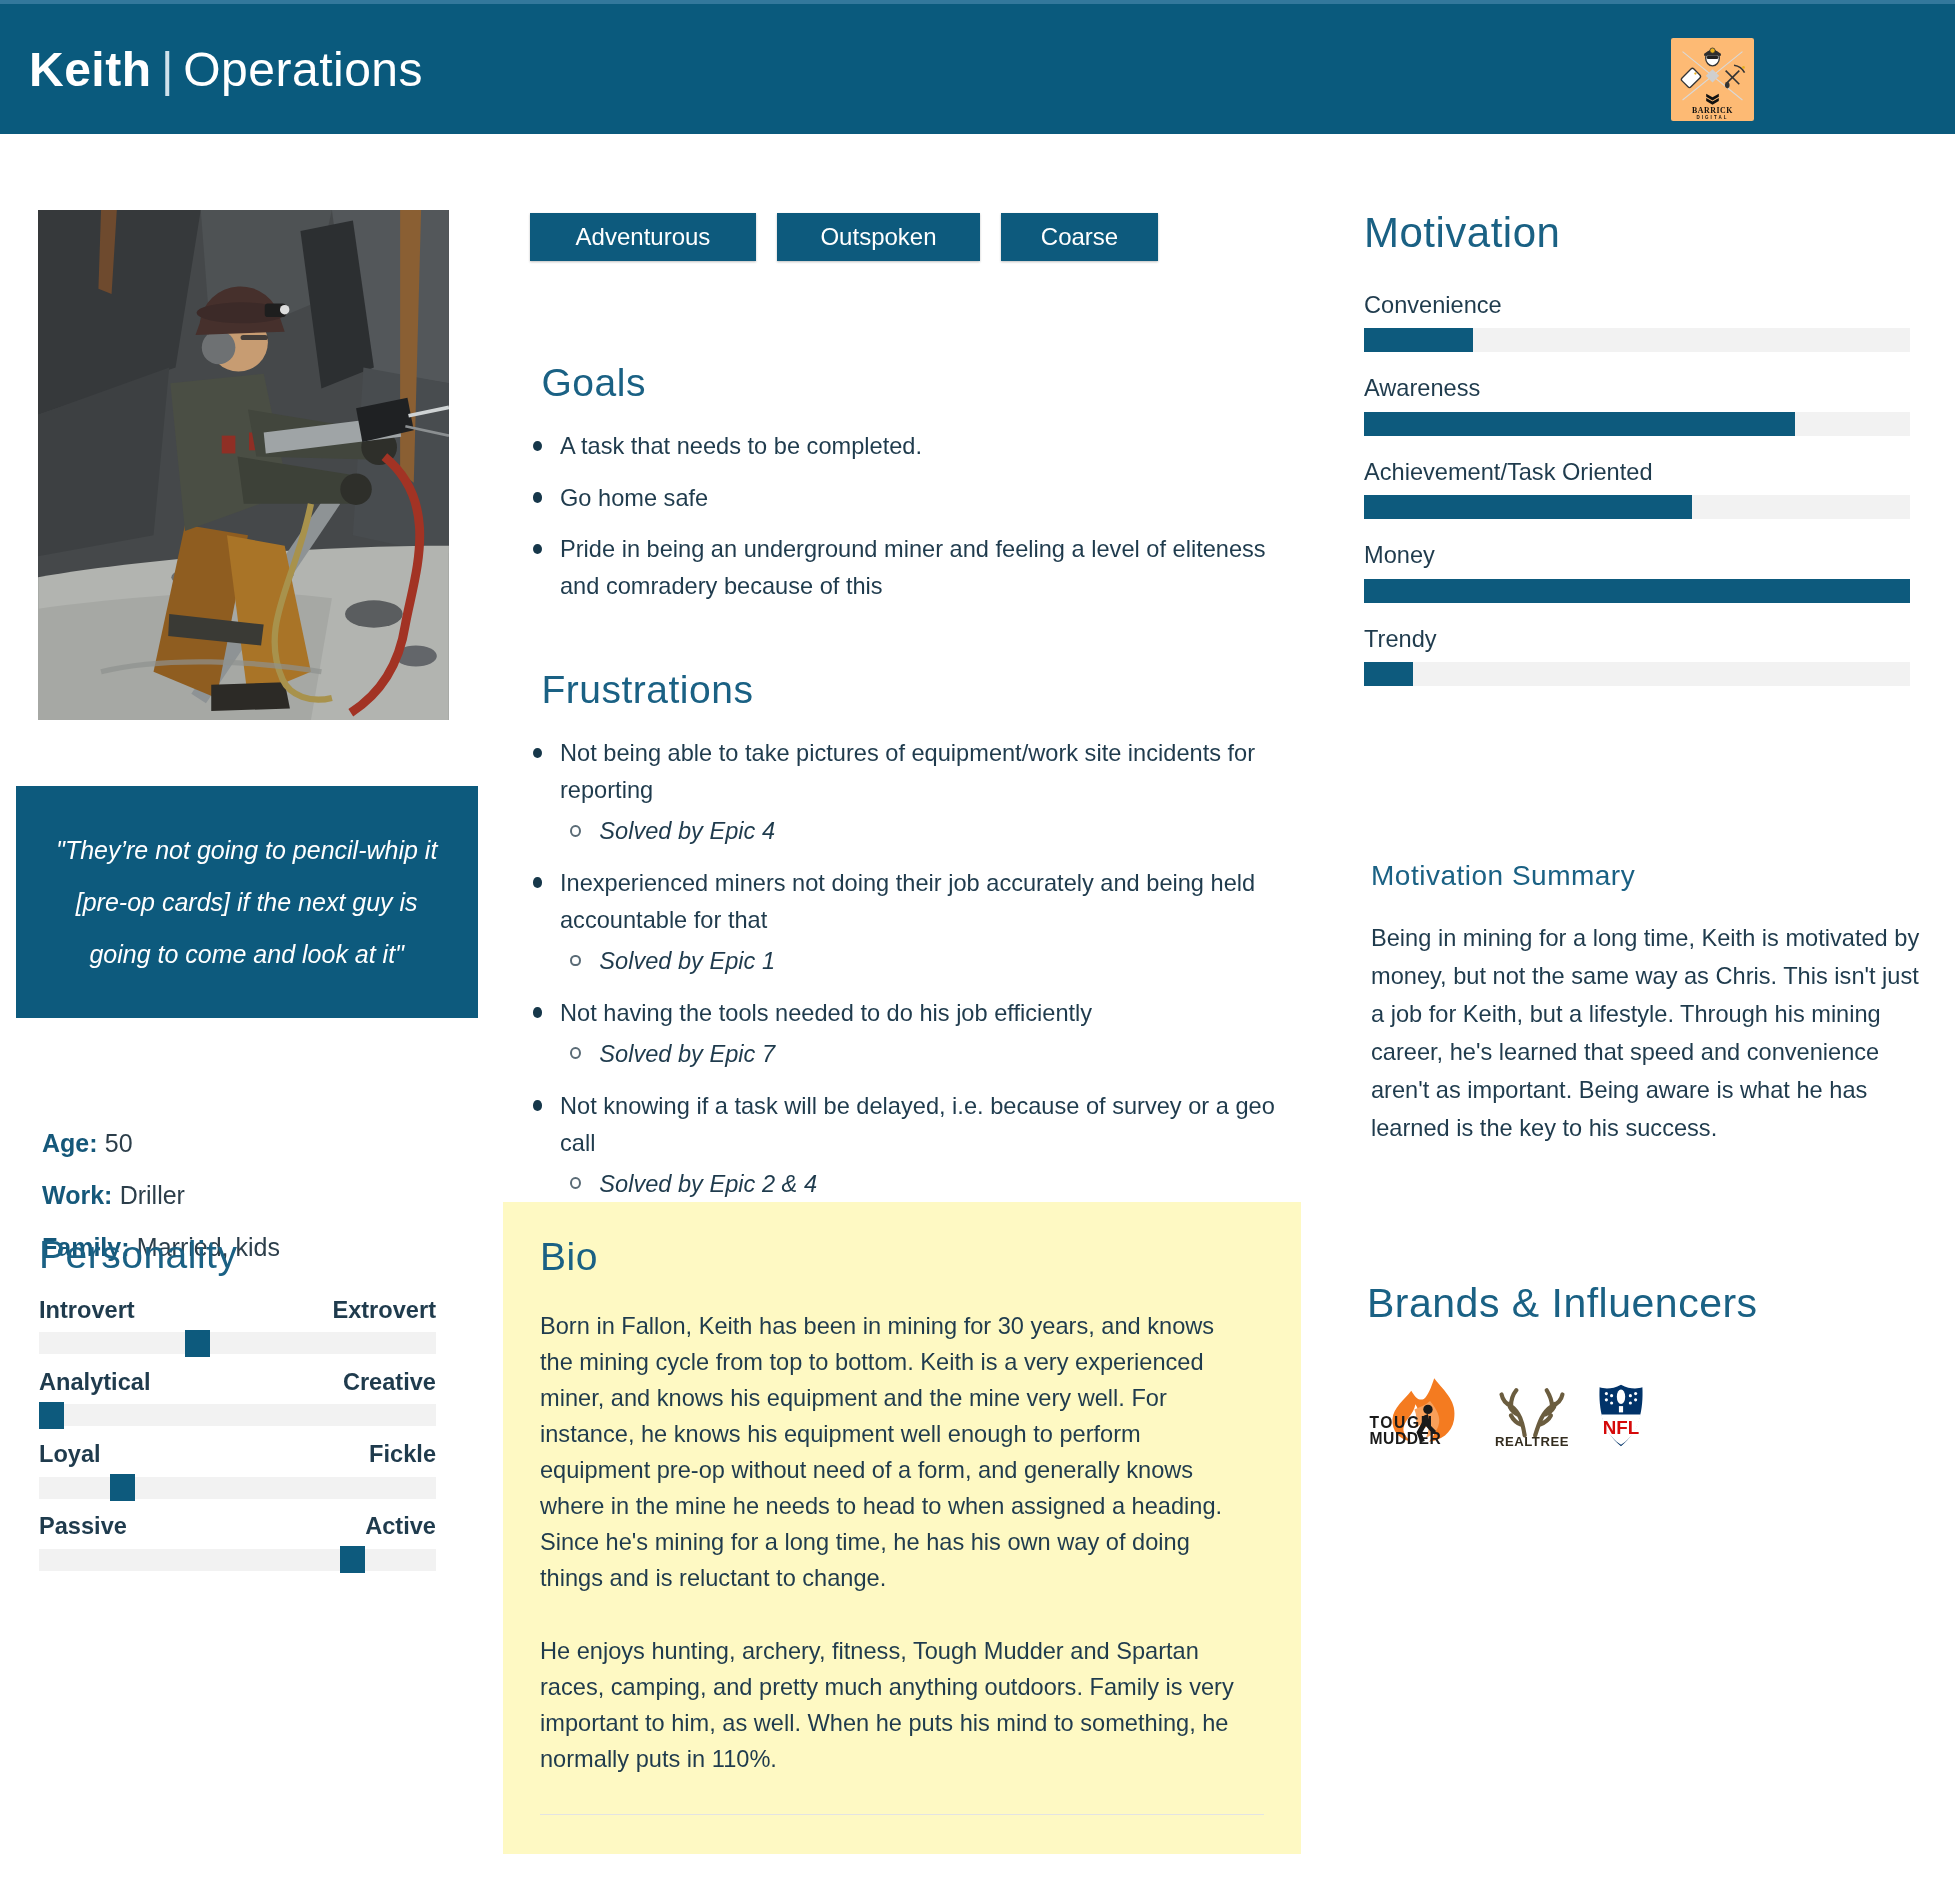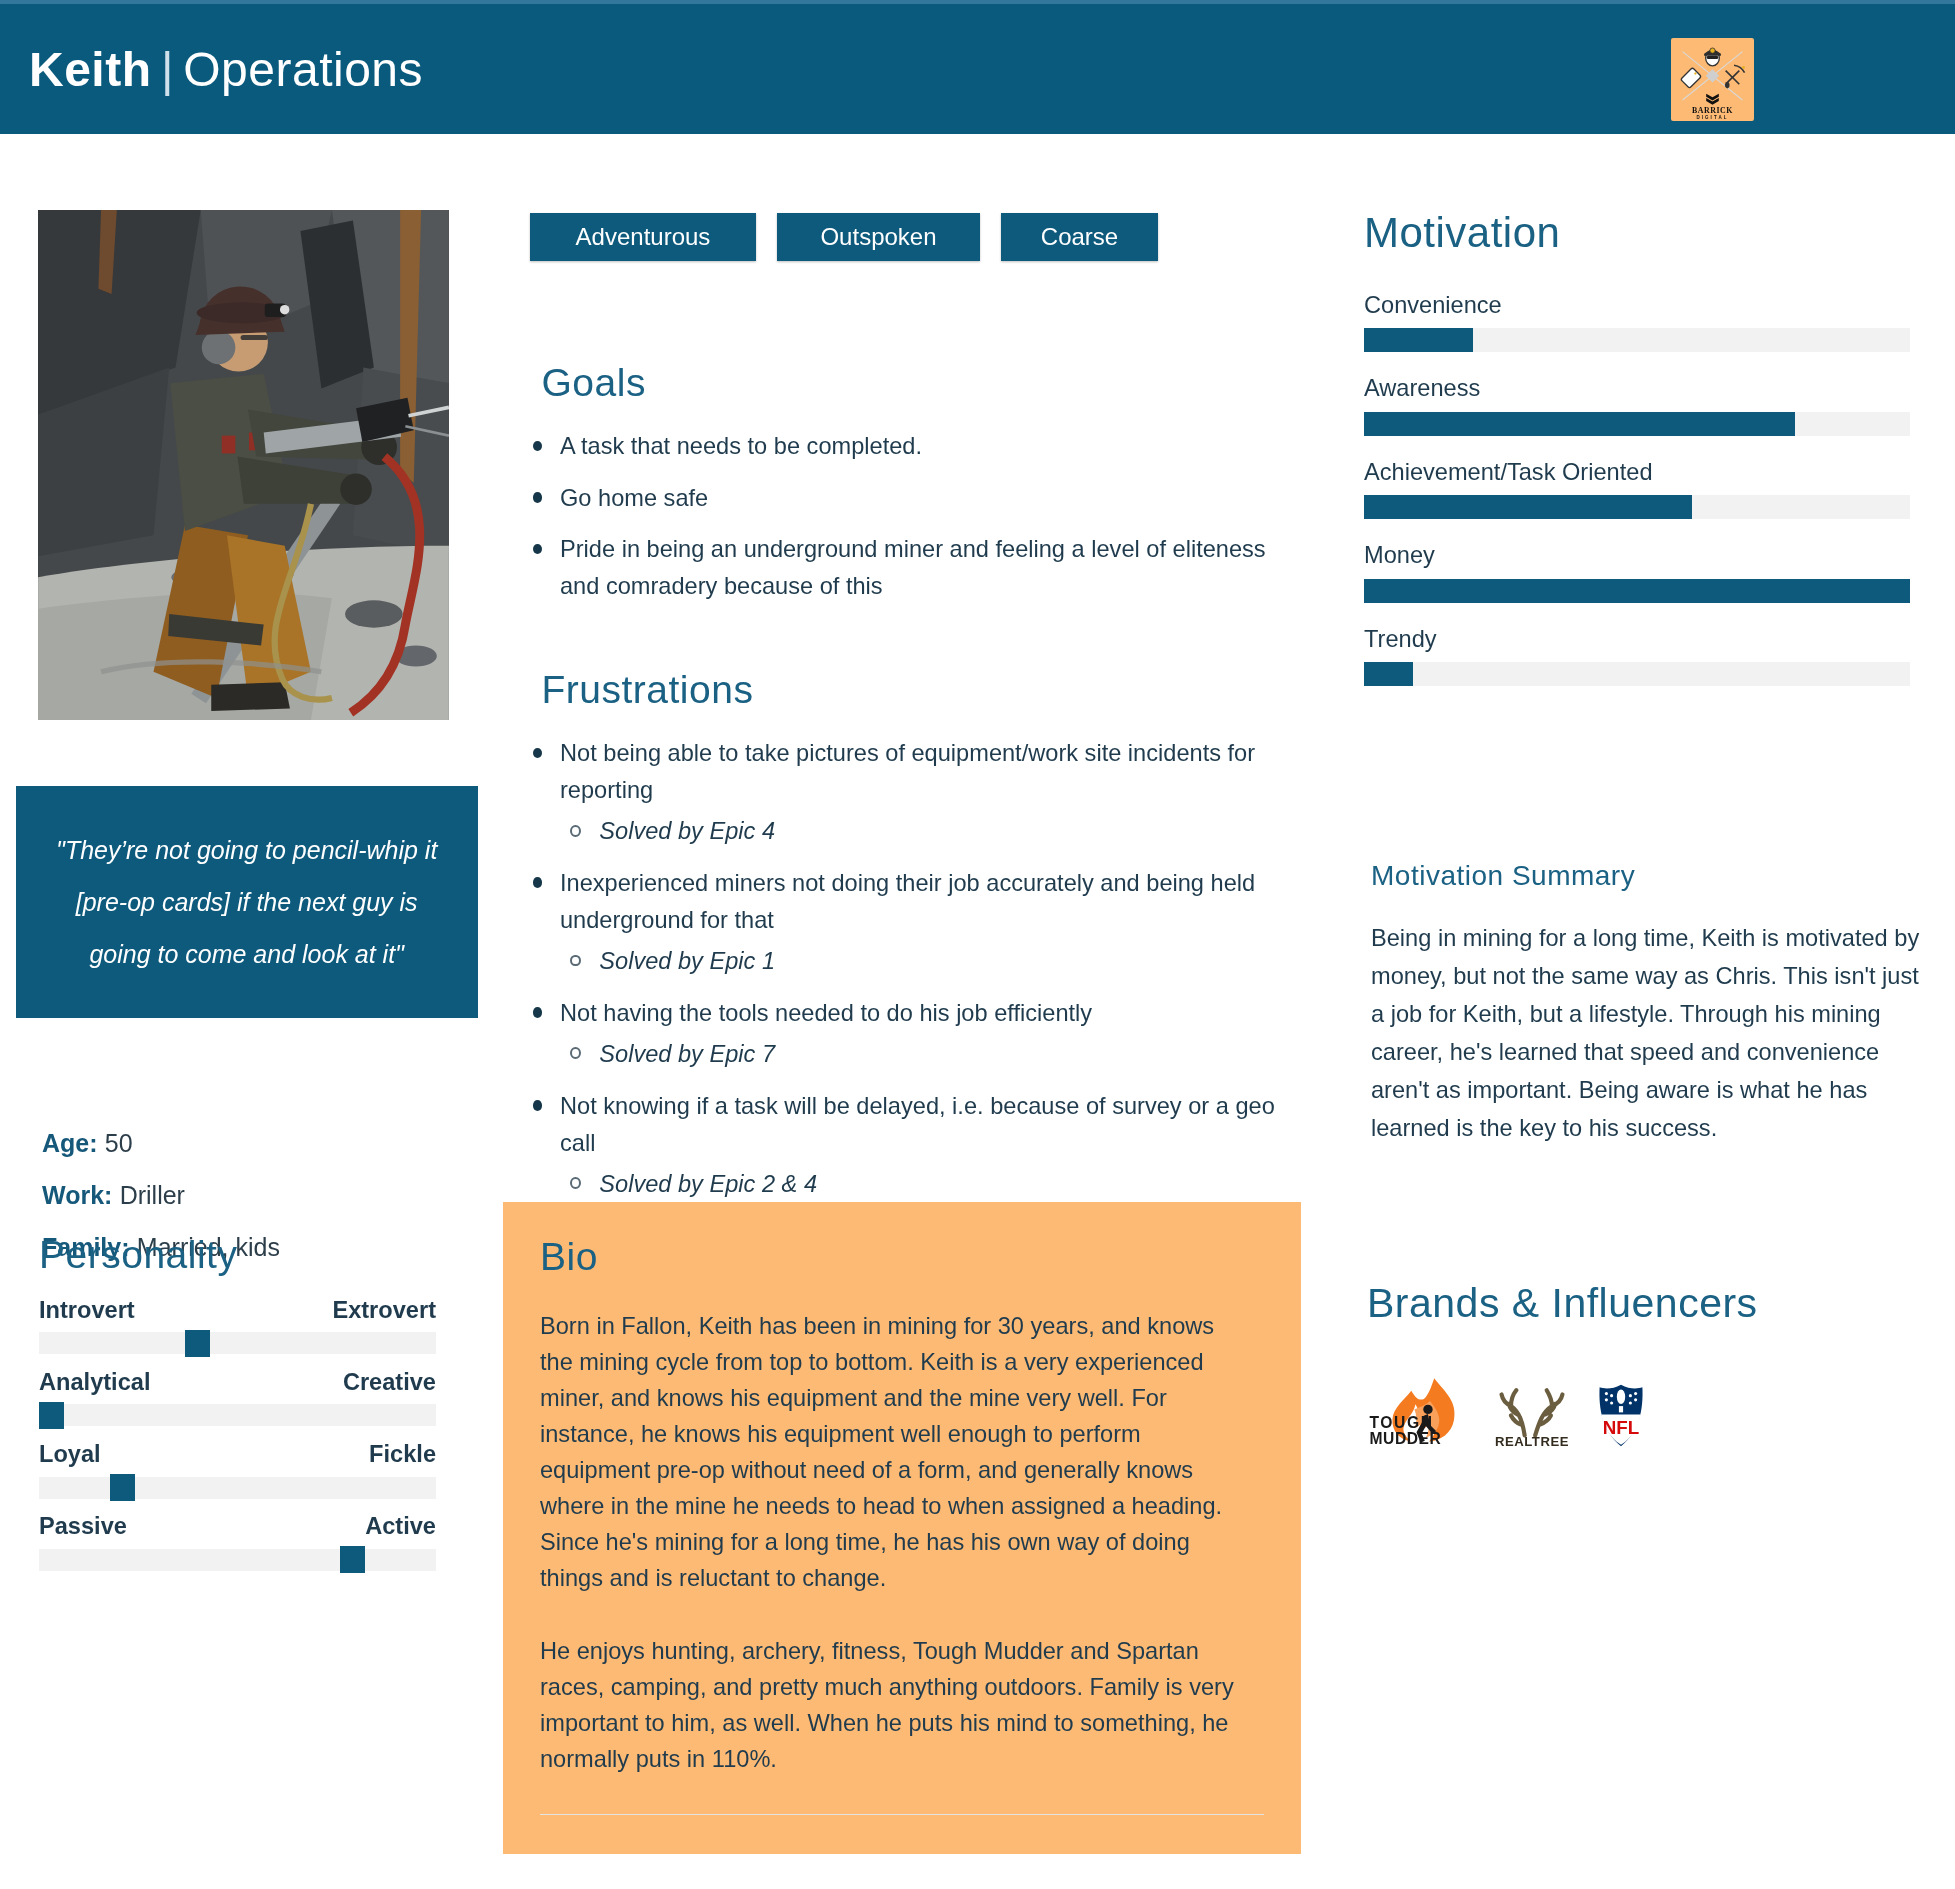--- a/index.html
+++ b/index.html
@@ -42,21 +42,21 @@
   .blist{list-style:none;margin:23px 0 0 0;padding:0;font-size:23.6px;line-height:37px;}
   .blist>li{position:relative;padding-left:30px;margin-bottom:14.7px;}
   .blist>li::before{content:"";position:absolute;left:3.1px;top:12.6px;width:9.4px;height:10.5px;border-radius:50%;background:#16374a;}
   .sublist{list-style:none;margin:4.2px 0 0 0;padding:0;}
   .sublist li{position:relative;padding-left:33px;margin-left:6.3px;font-style:italic;color:#1f3b4d;}
   .sublist li::before{content:"";position:absolute;left:4.2px;top:11.5px;width:6.8px;height:7.9px;border-radius:50%;border:2.1px solid #5a6b76;background:transparent;}
 
   .frustrations{position:absolute;left:530px;top:668px;width:766px;}
   .frustrations h2{margin-left:11.5px;}
 
-  .bio{position:absolute;left:503px;top:1202px;width:798px;height:652px;background:#fdba74;box-sizing:border-box;padding:33px 37px;}
+  .bio{position:absolute;left:503px;top:1202px;width:798px;height:652px;background:#fef9c3;box-sizing:border-box;padding:33px 37px;}
   .bio p{margin:0 0 37px 0;font-size:23.6px;line-height:36px;width:709px;color:#1f3b4d;}
   .bio h2{margin-bottom:29px;}
   .bio-divider{height:1px;background:#e3e3e3;margin-top:21px;}
 
   
   .motivation{position:absolute;left:1364px;top:209px;width:546px;}
   .motivation h2{font-size:42px;margin-bottom:35px;}
   .m-row{margin-bottom:23px;}
   .m-label{font-size:23.6px;color:#1f3b4d;margin-bottom:9.4px;}
   .m-bar{height:24px;background:#f2f2f2;}
@@ -233,21 +233,21 @@
 </section>
 
 <section class="frustrations">
   <h2 class="sec">Frustrations</h2>
   <ul class="blist">
     <li><span>Not being able to take pictures of equipment/work site incidents for reporting</span>
       <ul class="sublist">
           <li>Solved by Epic 4</li>
         </ul>
     </li>
-    <li><span>Inexperienced miners not doing their job accurately and being held underground for that</span>
+    <li><span>Inexperienced miners not doing their job accurately and being held accountable for that</span>
       <ul class="sublist">
           <li>Solved by Epic 1</li>
         </ul>
     </li>
     <li><span>Not having the tools needed to do his job efficiently</span>
       <ul class="sublist">
           <li>Solved by Epic 7</li>
         </ul>
     </li>
     <li><span>Not knowing if a task will be delayed, i.e. because of survey or a geo call</span>

